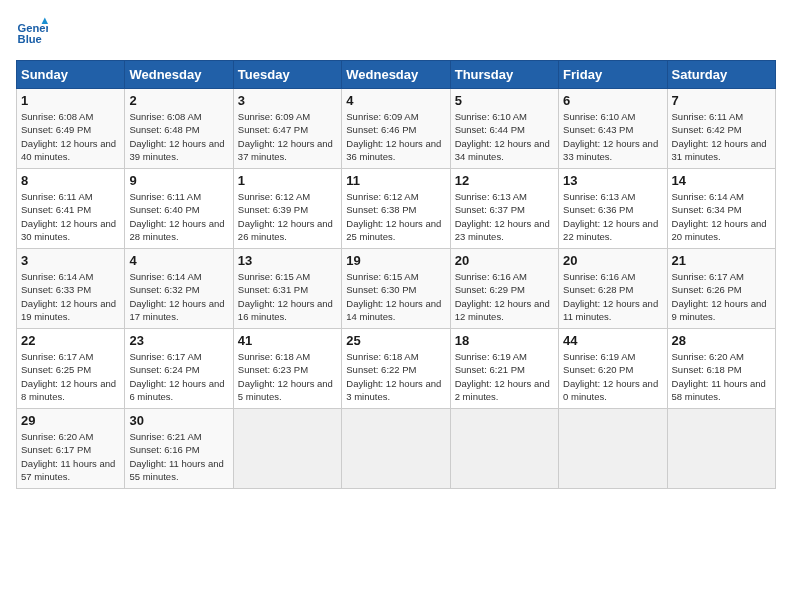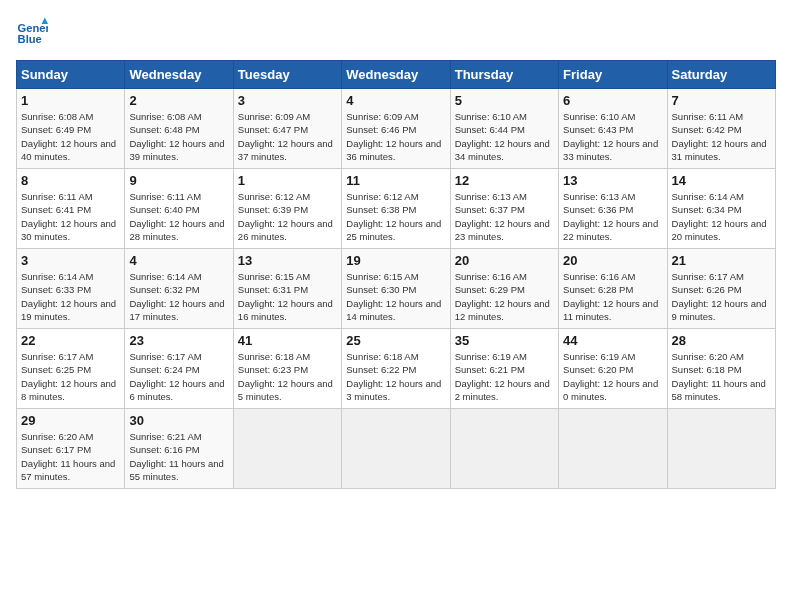--- a/index.html
+++ b/index.html
@@ -207,21 +207,21 @@
         </td>
         <td>
           <span class="day-num">41</span>
           <div class="day-info">Sunrise: 6:18 AM<br>Sunset: 6:23 PM<br>Daylight: 12 hours and 5 minutes.</div>
         </td>
         <td>
           <span class="day-num">25</span>
           <div class="day-info">Sunrise: 6:18 AM<br>Sunset: 6:22 PM<br>Daylight: 12 hours and 3 minutes.</div>
         </td>
         <td>
-          <span class="day-num">35</span>
+          <span class="day-num">18</span>
           <div class="day-info">Sunrise: 6:19 AM<br>Sunset: 6:21 PM<br>Daylight: 12 hours and 2 minutes.</div>
         </td>
         <td>
           <span class="day-num">44</span>
           <div class="day-info">Sunrise: 6:19 AM<br>Sunset: 6:20 PM<br>Daylight: 12 hours and 0 minutes.</div>
         </td>
         <td>
           <span class="day-num">28</span>
           <div class="day-info">Sunrise: 6:20 AM<br>Sunset: 6:18 PM<br>Daylight: 11 hours and 58 minutes.</div>
         </td>

